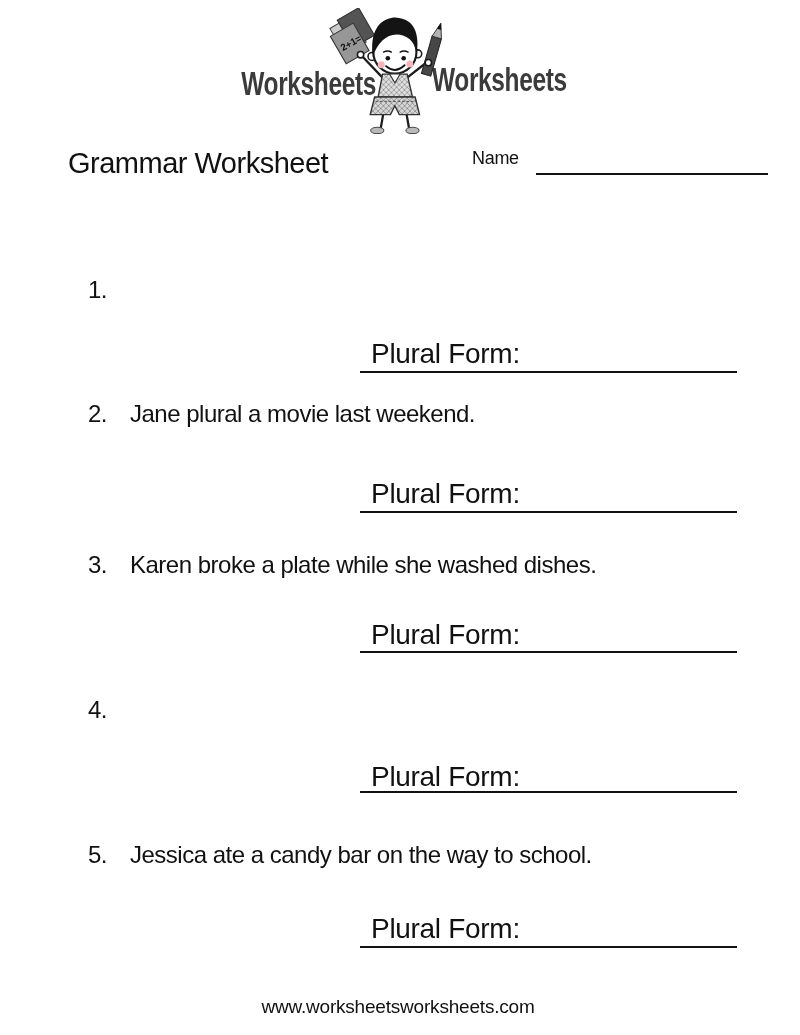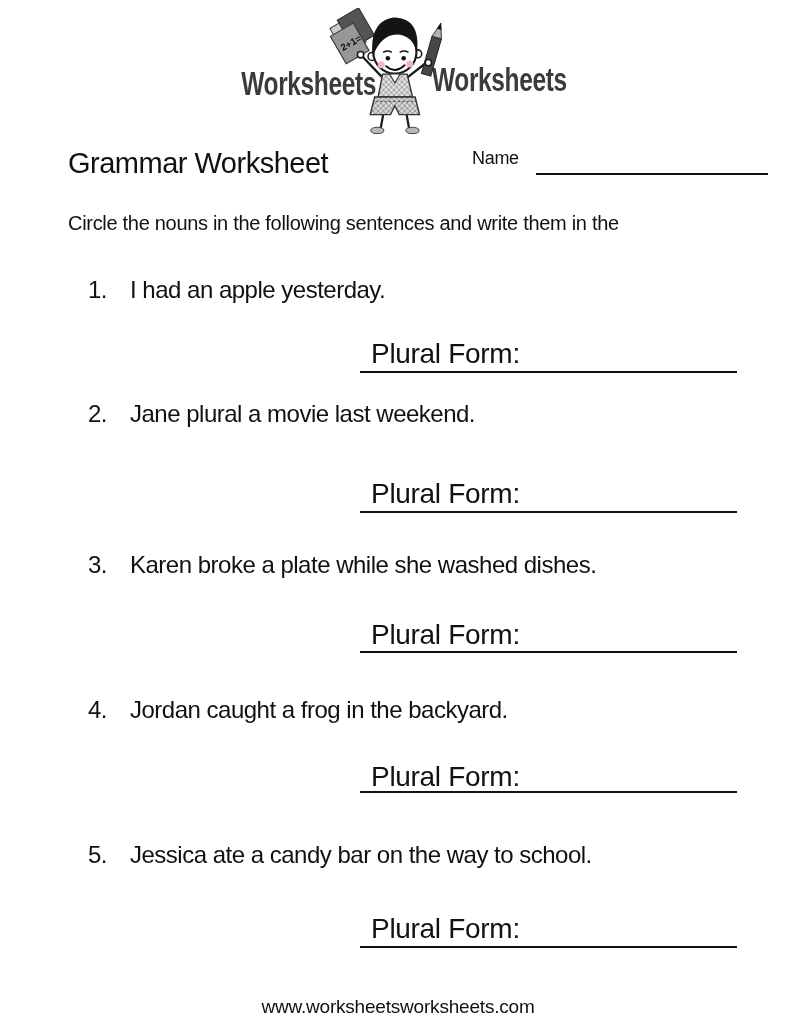--- a/index.html
+++ b/index.html
@@ -104,27 +104,25 @@
     <path d="M53,101 L99,101 L104,121 L81,121 L76,111 L71,121 L48,121 Z" fill="url(#hatch2)" stroke="#333333" stroke-width="1.6"></path>
     <path d="M54,106 L100,106" stroke="#444444" stroke-width="1" stroke-dasharray="3,2"></path>
   </svg>
 </div>
 
 <div class="abs page-title">Grammar Worksheet</div>
 <div class="abs name-label">Name</div>
 <div class="abs name-line"></div>
 
 <div class="abs instructions">
-  <div>Circle the nouns in the following sentences and write them in the</div>
 </div>
 
 <div class="item" style="top:276px">
   <div class="sentence-row">
     <span class="num">1.</span>
-    <span>I had an apple yesterday.</span>
   </div>
   <div class="plural-label" style="top:62px">Plural Form:</div>
   <div class="plural-line" style="top:95px"></div>
 </div>
 
 <div class="item" style="top:400px">
   <div class="sentence-row">
     <span class="num">2.</span>
     <span>Jane plural a movie last weekend.</span>
   </div>
@@ -137,21 +135,20 @@
     <span class="num">3.</span>
     <span>Karen broke a plate while she washed dishes.</span>
   </div>
   <div class="plural-label" style="top:68px">Plural Form:</div>
   <div class="plural-line" style="top:100px"></div>
 </div>
 
 <div class="item" style="top:696px">
   <div class="sentence-row">
     <span class="num">4.</span>
-    <span>Jordan caught a frog in the backyard.</span>
   </div>
   <div class="plural-label" style="top:65px">Plural Form:</div>
   <div class="plural-line" style="top:95px"></div>
 </div>
 
 <div class="item" style="top:841px">
   <div class="sentence-row">
     <span class="num">5.</span>
     <span>Jessica ate a candy bar on the way to school.</span>
   </div>

